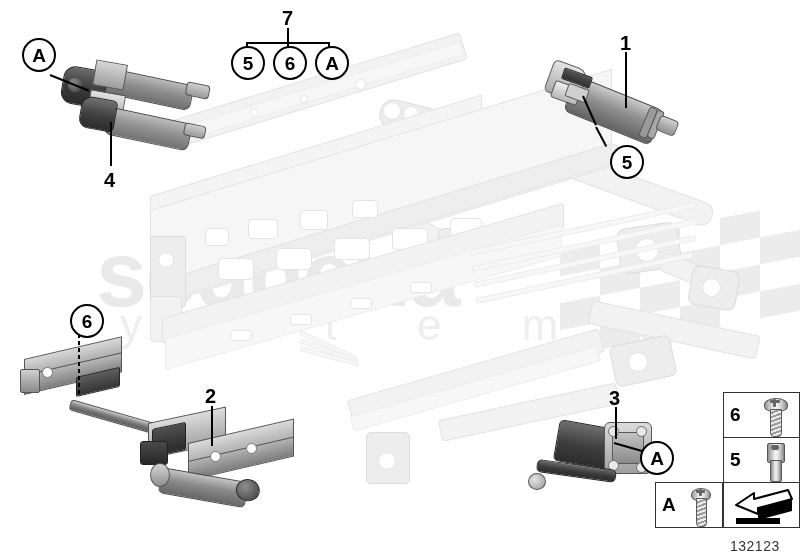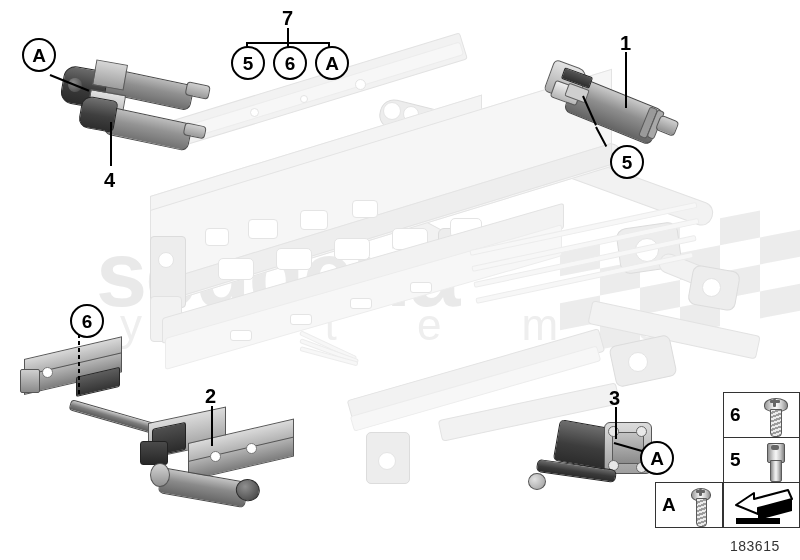--- a/index.html
+++ b/index.html
@@ -383,15 +383,15 @@
       <div class="arrowbox" style="left:4px;top:4px;width:68px;height:38px;">
         <svg width="68" height="38" viewBox="0 0 68 38">
           <polygon points="8,18 26,6 26,12 60,3 64,12 30,21 30,27" fill="#ffffff" stroke="#000000" stroke-width="2" stroke-linejoin="round"></polygon>
           <polygon points="30,21 64,12 64,24 30,33" fill="#000000"></polygon>
           <rect x="8" y="31" width="44" height="6" fill="#000000"></rect>
         </svg>
       </div>
     </div>
   </div>
 
-  <div class="partno" style="left:730px;top:538px;">183615</div>
+  <div class="partno" style="left:730px;top:538px;">132123</div>
 
 </div>
 
 </body></html>

